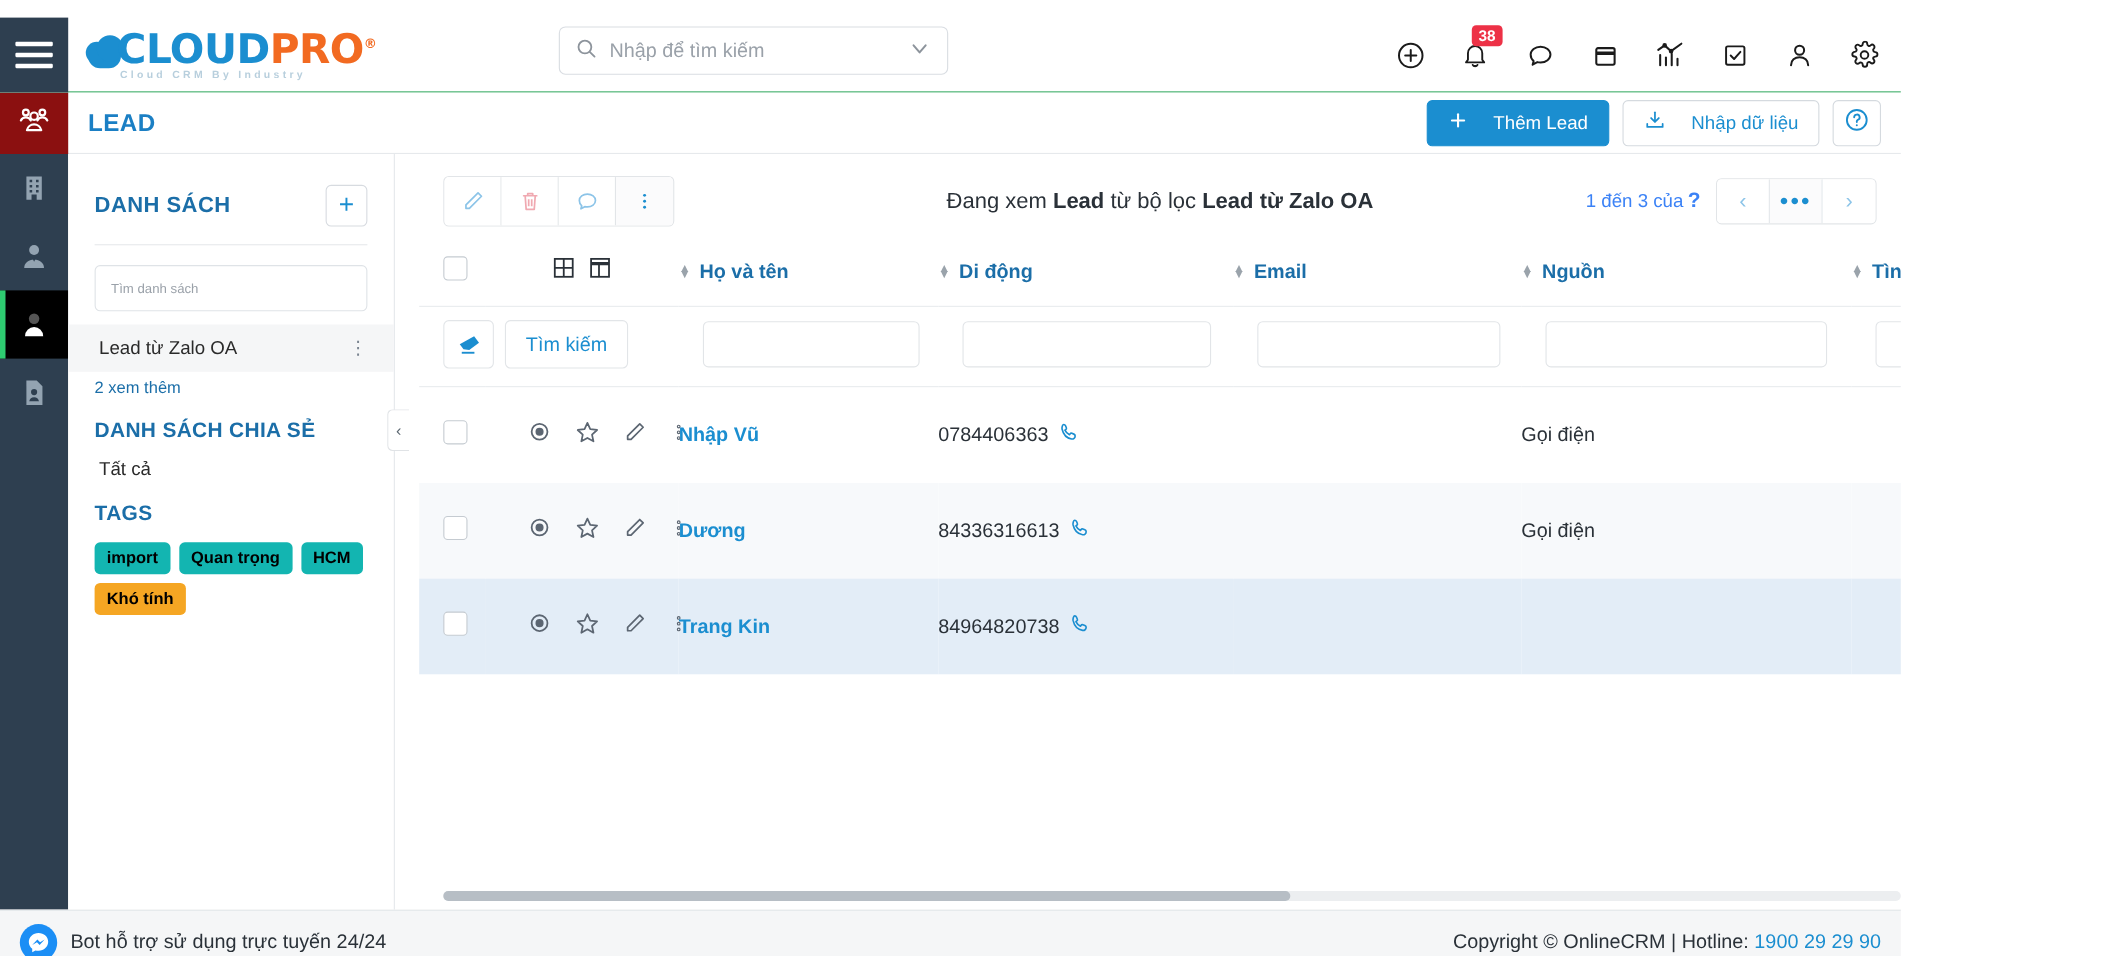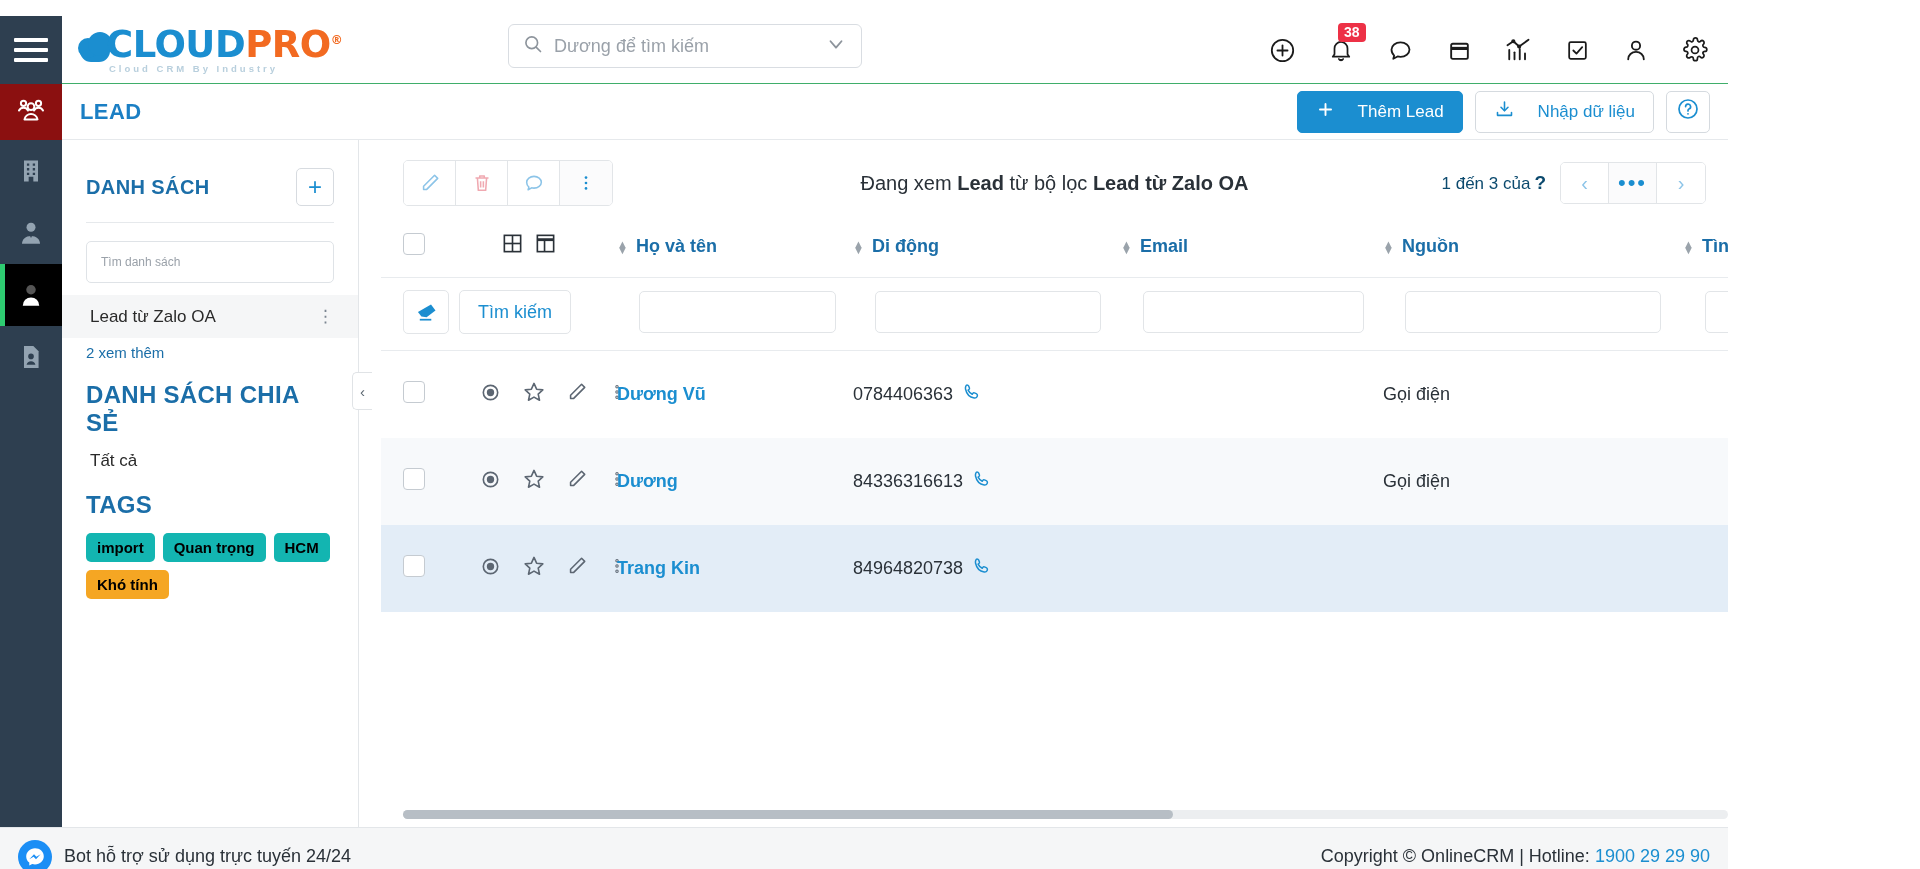--- a/index.html
+++ b/index.html
@@ -109,21 +109,21 @@
     display:flex; align-items:center; padding: 0 14px; color:#9aa1a9; font-size: 12px;
   }
   .lp-items { margin-top: 12px; }
   .lp-item {
     display:flex; align-items:center; justify-content:space-between;
     padding: 11px 24px 11px 28px; font-size: 17px; color:#2a2a2a; cursor: pointer;
   }
   .lp-item.selected { background: #f5f6f7; }
   .lp-kebab { color:#7b8591; letter-spacing: 0; font-size: 17px; }
   .lp-more { padding: 6px 24px 0 24px; color:#1b6ea8; font-size: 15px; cursor: pointer; }
-  .lp-section { padding: 20px 24px 0 24px; color:#1b6ea8; font-size: 24px; font-weight: 600; letter-spacing: .3px; }
+  .lp-section { padding: 20px 24px 0 24px; color:#1b6ea8; font-size: 19px; font-weight: 600; letter-spacing: .3px; }
   .lp-sub { padding: 14px 24px 0 28px; font-size: 17px; color:#2a2a2a; cursor:pointer; }
   .lp-shared {
     display:flex; align-items:center; gap:10px; padding: 14px 24px 0 28px; font-size: 17px; color:#2a2a2a; cursor:pointer;
   }
   .avatar-sm { width: 28px; height: 28px; border-radius: 50%; background:#e0e3e6; display:flex; align-items:center; justify-content:center; color:#a9b0b7; flex:0 0 28px;}
   .lp-tags { padding: 14px 20px 0 24px; display:flex; flex-wrap: wrap; gap: 8px; }
   .tag { border-radius: 5px; color:#000000; font-size: 15px; font-weight: 600; padding: 6px 11px; cursor:pointer; }
 
   .collapse-handle {
     position: absolute; left: 352px; top: 232px; width: 20px; height: 38px;
@@ -142,21 +142,21 @@
     width: 52px; height: 44px; display:flex; align-items:center; justify-content:center;
     border-right: 1px solid #e2e5e8; cursor:pointer; background:#fff;
   }
   .tool-btn:last-child { border-right: none; background: #fbfbfc; }
   .view-label {
     position: absolute; left: 0; right: 0; text-align: center;
     font-size: 20px; color: #2a3138; pointer-events: none;
   }
   .view-label b { font-weight: 700; }
   .pager { position: absolute; right: 22px; display:flex; align-items:center; gap: 14px; }
-  .pager-text { font-size: 17px; color:#0c4a6e; }
+  .pager-text { font-size: 17px; color:#3b82f6; }
   .pager-text .q { font-weight:700; font-size: 19px; margin-left:4px;}
   .pager-btns { display:flex; border:1px solid #e2e5e8; border-radius:5px; overflow:hidden; }
   .pg { width: 48px; height: 40px; display:flex; align-items:center; justify-content:center; color:#8cc4e8; border-right:1px solid #e2e5e8; cursor:pointer; background:#fff; font-size: 20px;}
   .pg:last-child { border-right:none; }
   .pg.mid { background:#fbfbfc; color:#1b8ed0; letter-spacing:2px; font-size: 22px; }
 
   
   .table-scroll { flex:1; min-height: 0; overflow: hidden; position: relative; }
   table.grid { border-collapse: collapse; width: 1580px; table-layout: fixed; }
   table.grid th, table.grid td { text-align: left; }
@@ -242,21 +242,21 @@
       </div>
     </div>
 
     <div class="global-search">
       <span>
         <svg width="20" height="20" viewBox="0 0 24 24" fill="none" stroke="#8d949c" stroke-width="2">
           <circle cx="10.5" cy="10.5" r="7"></circle>
             <line x1="16" y1="16" x2="21" y2="21" stroke-linecap="round"></line>
         </svg>
       </span>
-      <span class="ph">Dương để tìm kiếm</span>
+      <span class="ph">Nhập để tìm kiếm</span>
       <span class="gs-chev">
         <svg width="22" height="22" viewBox="0 0 24 24" fill="none" stroke="#8d949c" stroke-width="2">
             <polyline points="6 9 12 16 18 9" stroke-linecap="round" stroke-linejoin="round"></polyline>
           </svg>
       </span>
     </div>
 
     <div class="topbar-icons">
       <span class="ticon">
         <svg width="27" height="27" viewBox="0 0 24 24" fill="none" stroke="#1b1b1b" stroke-width="1.6">
@@ -596,21 +596,21 @@
                   <span class="ra"><svg width="22" height="22" viewBox="0 0 24 24" fill="none" stroke="#5c6672" stroke-width="1.7">
                           <path d="M17 3.6 20.4 7 8.4 19H5v-3.4L17 3.6z" stroke-linejoin="round"></path>
                         </svg></span>
                   <span class="ra"><svg width="18" height="18" viewBox="0 0 24 24" fill="none" stroke="#5c6672" stroke-width="1.4">
                           <circle cx="12" cy="5" r="1.6"></circle>
                           <circle cx="12" cy="12" r="1.6"></circle>
                           <circle cx="12" cy="19" r="1.6"></circle>
                         </svg></span>
                 </div>
               </td>
-              <td><span class="name-link">Dương Vũ</span></td>
+              <td><span class="name-link">Nhập Vũ</span></td>
               <td>
                 <span class="mob">
                       <span>0784406363</span>
                 <span><svg width="20" height="20" viewBox="0 0 24 24" fill="none" stroke="#1b8ed0" stroke-width="1.8">
                           <path d="M6 3.5c1 0 1.6.4 2 1.4l.9 2.2c.3.8.1 1.4-.6 1.9l-1 .7a11 11 0 0 0 5 5l.7-1c.5-.7 1.1-.9 1.9-.6l2.2.9c1 .4 1.4 1 1.4 2 0 2.2-1.9 3.6-3.9 3.3C9.3 18.4 5.6 14.7 4.2 8.4 3.9 6.4 4.8 3.5 6 3.5z" stroke-linejoin="round"></path>
                         </svg></span>
                     </span>
               </td>
               <td><span></span></td>
               <td><span class="src">Gọi điện</span></td>

